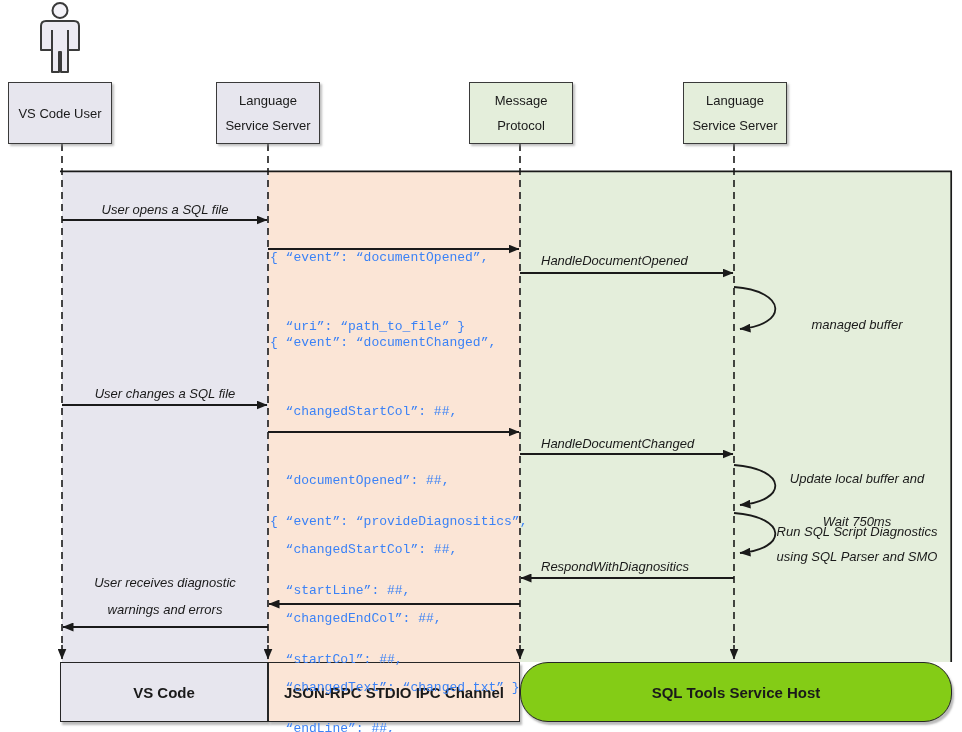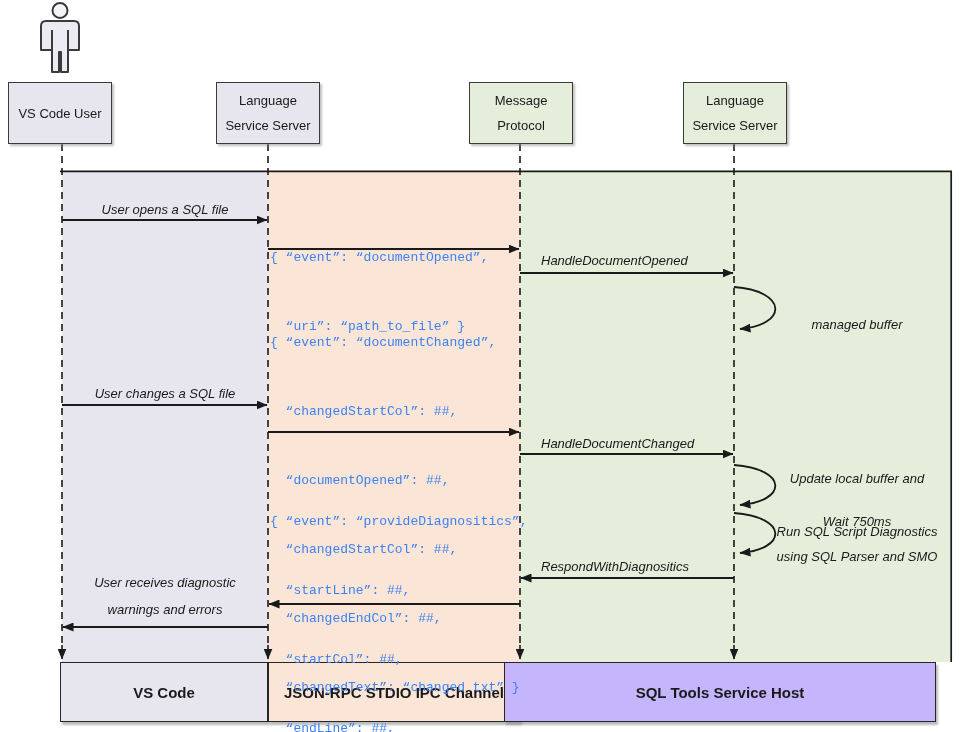--- a/index.html
+++ b/index.html
@@ -35,21 +35,21 @@
   .footer-box {
     position:absolute; top:662px; height:60px;
     border:1.6px solid #262626; box-sizing:border-box;
     display:flex; align-items:center; justify-content:center;
     font-size:15px; font-weight:bold;
     box-shadow:2px 3px 2px rgba(140,140,140,0.6);
     z-index:4;
   }
   .footer-vscode  { left:60px;  width:208px; background:#e7e6ee; }
   .footer-channel { left:268px; width:252px; background:#fbe5d6; }
-  .footer-host    { left:504px; width:432px; background:#c4b5fd; }
+  .footer-host    { left:520px; width:432px; background:#84cc16;border-radius:28px; }
 
   
   #wires { position:absolute; left:0; top:0; z-index:3; pointer-events:none; }
 
   
   .lbl {
     position:absolute; z-index:5;
     font-style:italic; font-size:13px; line-height:16px;
     white-space:nowrap;
   }

